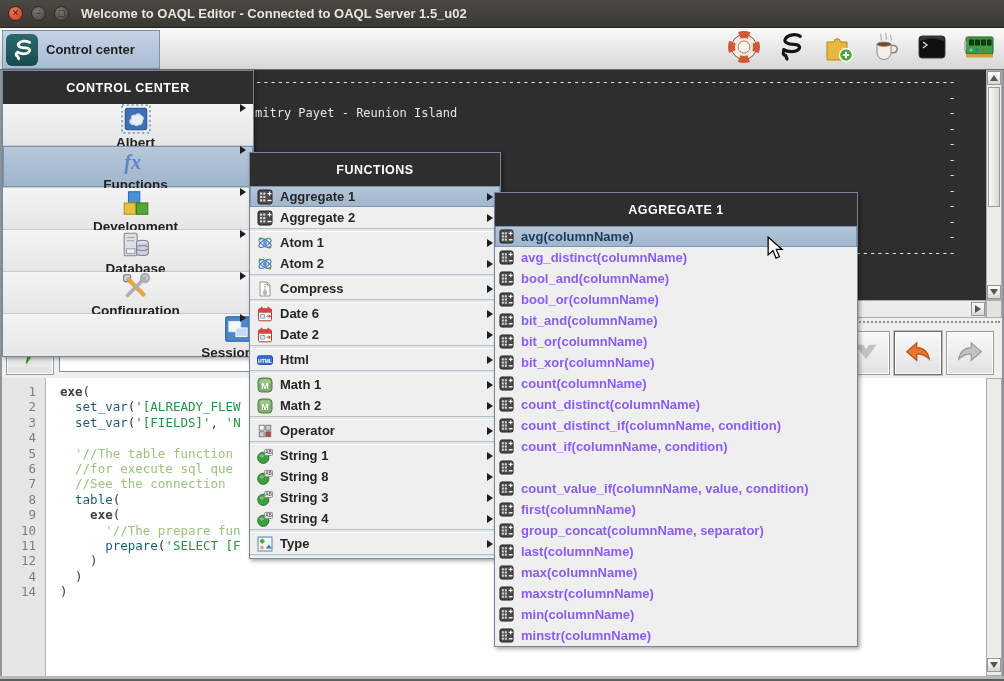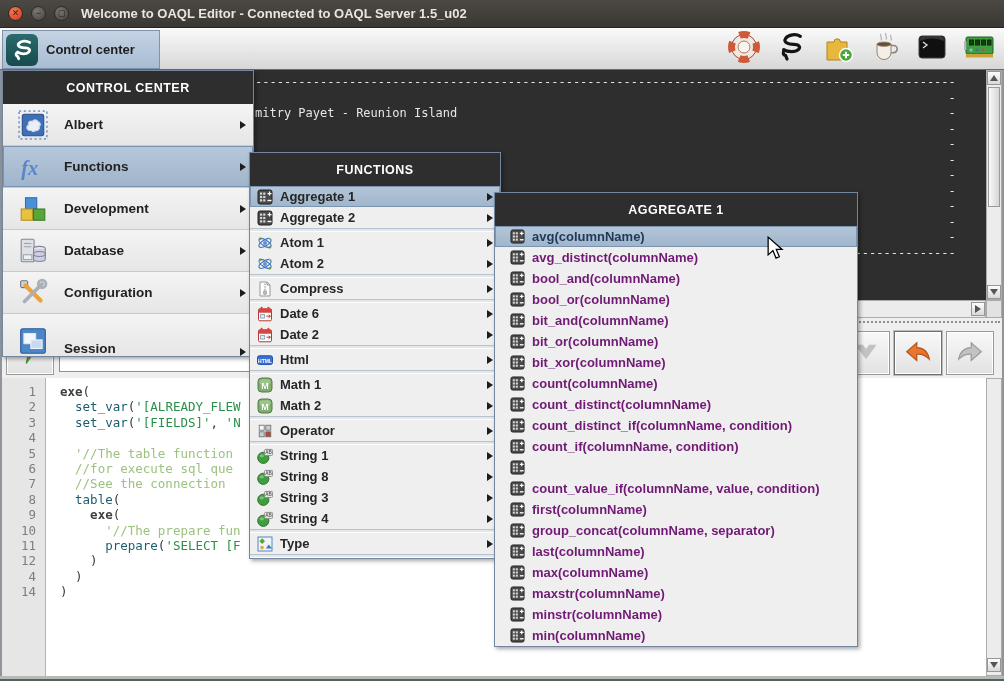--- a/index.html
+++ b/index.html
@@ -89,39 +89,39 @@
     display:flex; align-items:center; justify-content:center; letter-spacing:.5px; }
   .mi { display:flex; align-items:center; position:relative; cursor:default; }
   .mi .mic { display:flex; align-items:center; justify-content:center; }
   .mi .mic svg { display:block; }
   .mi .mil { font-weight:bold; white-space:nowrap; }
   .mi .mia { position:absolute; right:7px; width:0; height:0;
     border-top:4.5px solid transparent; border-bottom:4.5px solid transparent; border-left:6px solid #1d1d1d; }
   .mi.hl { background:linear-gradient(#b4c6d9,#a0b5cb); box-shadow:inset 0 0 0 1px #7b95b0; }
 
   #menu-cc { left:2px; top:70px; width:252px; z-index:20; }
-  #menu-cc .mi { height:42px; border-bottom:1px solid #c6cbd2; background:linear-gradient(#f4f4f4,#e6e6e6); padding-left:15px; gap:16px; }
+  #menu-cc .mi { height:42px; border-bottom:1px solid #c6cbd2; background:linear-gradient(#f4f4f4,#e6e6e6); padding-left:15px; gap:1px;flex-direction:column; }
   #menu-cc .mi:last-child { border-bottom:none;align-items:flex-end; }
   #menu-cc .mic { width:30px; height:30px; }
   #menu-cc .mic svg { width:30px; height:30px; }
   #menu-cc .mil { font-size:13.5px; color:#222; }
   #menu-cc .mi.hl { background:linear-gradient(#b7c8db,#9fb4cb); }
 
   #menu-fn { left:249px; top:152px; width:252px; z-index:21; }
   #menu-fn .mi { height:21px; padding-left:7px; gap:7px; }
   #menu-fn .mic { width:16px; height:16px; }
   #menu-fn .mic svg { width:16px; height:16px; }
   #menu-fn .mil { font-size:13px; color:#262626; }
   .msep { height:4px; border-top:1px solid #b7c2cf; border-bottom:1px solid #fdfdfd; background:#e4e7ea; }
 
   #menu-ag { left:494px; top:192px; width:364px; z-index:22; }
-  #menu-ag .mi { height:21px; padding-left:15px; gap:7px; }
+  #menu-ag .mi { height:21px; padding-left:4px; gap:7px; }
   #menu-ag .mic { width:15px; height:15px; }
   #menu-ag .mic svg { width:15px; height:15px; }
-  #menu-ag .mil { font-size:13px; color:#701a75; }
+  #menu-ag .mil { font-size:13px; color:#8b5cf6; }
   #menu-ag .mi.hl .mil { color:#1c3a5a; }
 
   
   #cursor { position:absolute; left:765px; top:236px; z-index:50; }
 </style>
 </head>
 <body>
 
 <div id="app">
 
@@ -930,39 +930,39 @@
                 <rect x="6.2" y="3.5" width="2.2" height="2.2"></rect>
                 <rect x="3" y="6.9" width="2.2" height="2.2"></rect>
                 <rect x="6.2" y="6.9" width="2.2" height="2.2"></rect>
                 <rect x="3" y="10.3" width="2.2" height="2.2"></rect>
                 <rect x="6.2" y="10.3" width="2.2" height="2.2"></rect>
               </g>
               <path d="M10.5 4.6h4M12.5 2.6v4" stroke="#fff" stroke-width="1.2"></path>
               <rect x="10.5" y="10.8" width="4" height="1.4" fill="#fff"></rect>
             </svg>
           </span>
+          <span class="mil">min(columnName)</span>
+        </div>
+        <div class="mi">
+          <span class="mic">
+            <svg viewBox="0 0 16 16">
+              <rect x="1" y="1" width="14" height="14" rx="2" fill="#4a4a4a" stroke="#222"></rect>
+              <g fill="#d8d8d8">
+                <rect x="3" y="3.5" width="2.2" height="2.2"></rect>
+                <rect x="6.2" y="3.5" width="2.2" height="2.2"></rect>
+                <rect x="3" y="6.9" width="2.2" height="2.2"></rect>
+                <rect x="6.2" y="6.9" width="2.2" height="2.2"></rect>
+                <rect x="3" y="10.3" width="2.2" height="2.2"></rect>
+                <rect x="6.2" y="10.3" width="2.2" height="2.2"></rect>
+              </g>
+              <path d="M10.5 4.6h4M12.5 2.6v4" stroke="#fff" stroke-width="1.2"></path>
+              <rect x="10.5" y="10.8" width="4" height="1.4" fill="#fff"></rect>
+            </svg>
+          </span>
           <span class="mil">minstr(columnName)</span>
-        </div>
-        <div class="mi">
-          <span class="mic">
-            <svg viewBox="0 0 16 16">
-              <rect x="1" y="1" width="14" height="14" rx="2" fill="#4a4a4a" stroke="#222"></rect>
-              <g fill="#d8d8d8">
-                <rect x="3" y="3.5" width="2.2" height="2.2"></rect>
-                <rect x="6.2" y="3.5" width="2.2" height="2.2"></rect>
-                <rect x="3" y="6.9" width="2.2" height="2.2"></rect>
-                <rect x="6.2" y="6.9" width="2.2" height="2.2"></rect>
-                <rect x="3" y="10.3" width="2.2" height="2.2"></rect>
-                <rect x="6.2" y="10.3" width="2.2" height="2.2"></rect>
-              </g>
-              <path d="M10.5 4.6h4M12.5 2.6v4" stroke="#fff" stroke-width="1.2"></path>
-              <rect x="10.5" y="10.8" width="4" height="1.4" fill="#fff"></rect>
-            </svg>
-          </span>
-          <span class="mil">min(columnName)</span>
         </div>
       </div>
   </div>
 
   <svg id="cursor" width="20" height="24" viewBox="0 0 14 21">
     <path d="M1 1 L1 16.5 L5.2 12.8 L7.9 19.3 L10.8 18.1 L8.1 11.8 L13.2 11.8 Z" fill="#fff" stroke="#000" stroke-width="1.1"></path>
   </svg>
 </div>
 
 </body></html>

